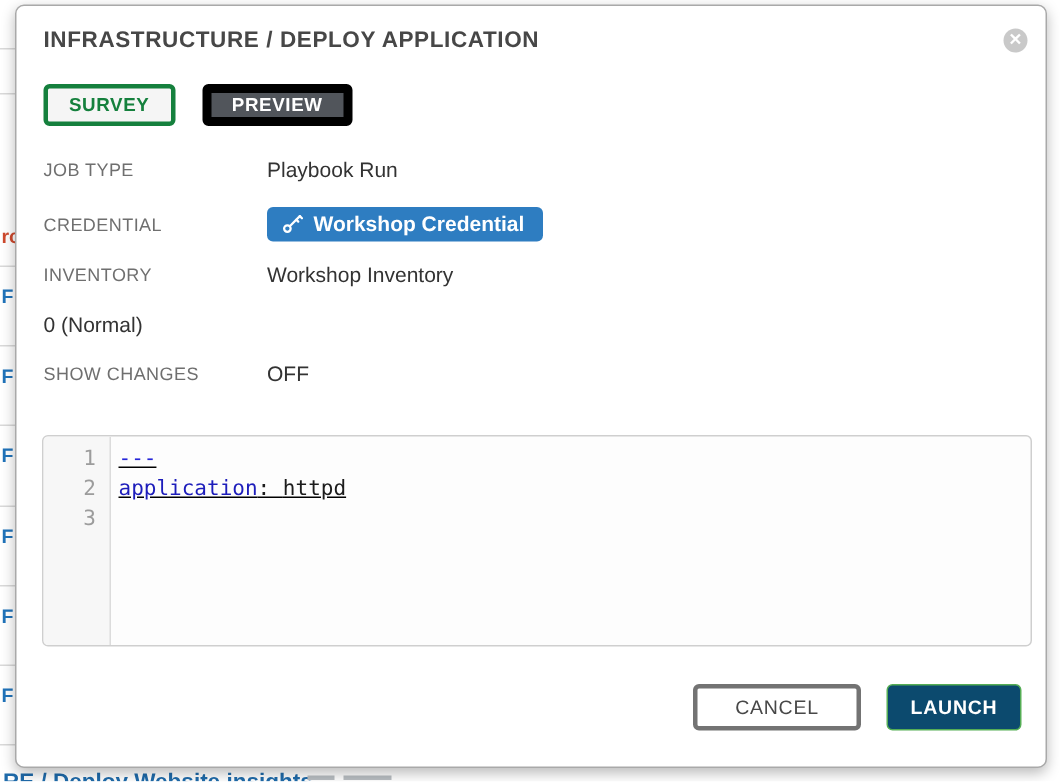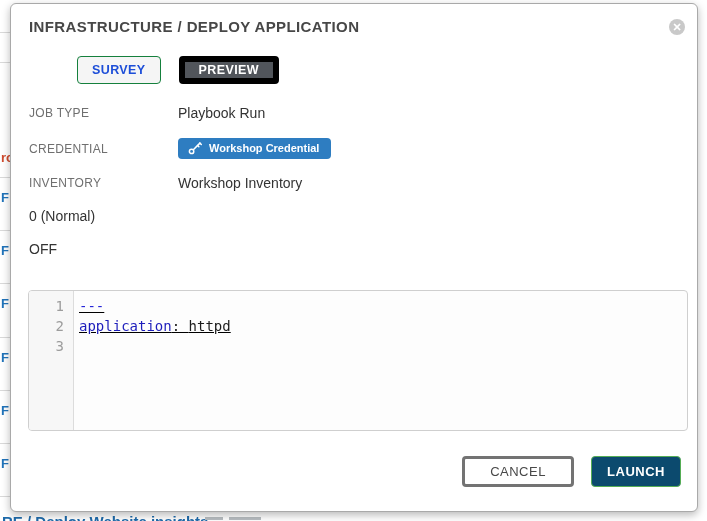--- a/index.html
+++ b/index.html
@@ -22,28 +22,28 @@
     box-shadow:0 3px 9px rgba(0,0,0,.28); }
   .m-title { position:absolute; left:18px; top:14px; font-size:15px; font-weight:bold;
     color:#474747; letter-spacing:.4px; }
   .m-close { position:absolute; right:12px; top:15px; width:16px; height:16px; border-radius:50%;
     background:#c9c9c9; color:#ffffff; font-size:11px; font-weight:bold; line-height:16px;
     text-align:center; cursor:pointer; }
 
   .m-tabs { position:absolute; left:18px; top:52px; display:flex; gap:18px; }
   .tab-btn { height:28px; padding:0 14px; border-radius:4px; font-size:12.5px; font-weight:bold;
     letter-spacing:.4px; display:flex; align-items:center; cursor:pointer; }
-  .tab-btn.inactive { background:#f5f5f5; border:1px solid #15803d; color:#1d4ed8;margin-left:48px; }
+  .tab-btn.inactive { background:#f5f5f5; border:3px solid #15803d; color:#15803d; }
   .tab-btn.active { background:#51555b; border:6px solid #000000; color:#ffffff; }
 
   .d-row { position:absolute; left:18px; display:flex; align-items:center; }
   .d-label { width:149px; font-size:12px; color:#6f6f6f; letter-spacing:.3px; }
   .d-value { font-size:14px; color:#333333; }
   .cred-badge { display:flex; align-items:center; gap:7px; background:#2e7dc1; color:#ffffff;
-    border-radius:4px; padding:3px 12px 4px 10px; font-size:11px; font-weight:bold; cursor:pointer; }
+    border-radius:4px; padding:3px 12px 4px 10px; font-size:14px; font-weight:bold; cursor:pointer; }
   .key-ic { width:14px; height:14px; }
 
   .ev-label { position:absolute; left:18px; top:268px; font-size:12px; color:#6f6f6f; letter-spacing:.3px; }
   .editor { position:absolute; left:17px; top:286px; width:660px; height:141px;
     border:1px solid #cfcfcf; border-radius:4px; background:#fdfdfd; display:flex; overflow:hidden; }
   .gutter { width:45px; background:#f7f7f7; border-right:1px solid #dcdcdc;
     padding:5px 9px 0 0; text-align:right;
     font-family:"DejaVu Sans Mono", monospace; font-size:14px; line-height:20px; color:#9c9c9c; }
   .code { flex:1; padding:5px 0 0 5px; font-family:"DejaVu Sans Mono", monospace;
     font-size:14px; line-height:20px; white-space:pre; cursor:text;text-decoration:underline; }
@@ -120,20 +120,21 @@
     <div class="d-row" style="top:171px">
       <div class="d-label">INVENTORY</div>
       <div class="d-value">Workshop Inventory</div>
     </div>
 
     <div class="d-row" style="top:204px">
       <div class="d-value">0 (Normal)</div>
     </div>
 
     <div class="d-row" style="top:237px">
+      <div class="d-label">SHOW CHANGES</div>
       <div class="d-value">OFF</div>
     </div>
 
 
     <div class="editor">
       <div class="gutter">
         <div>1</div>
         <div>2</div>
         <div>3</div>
       </div>

